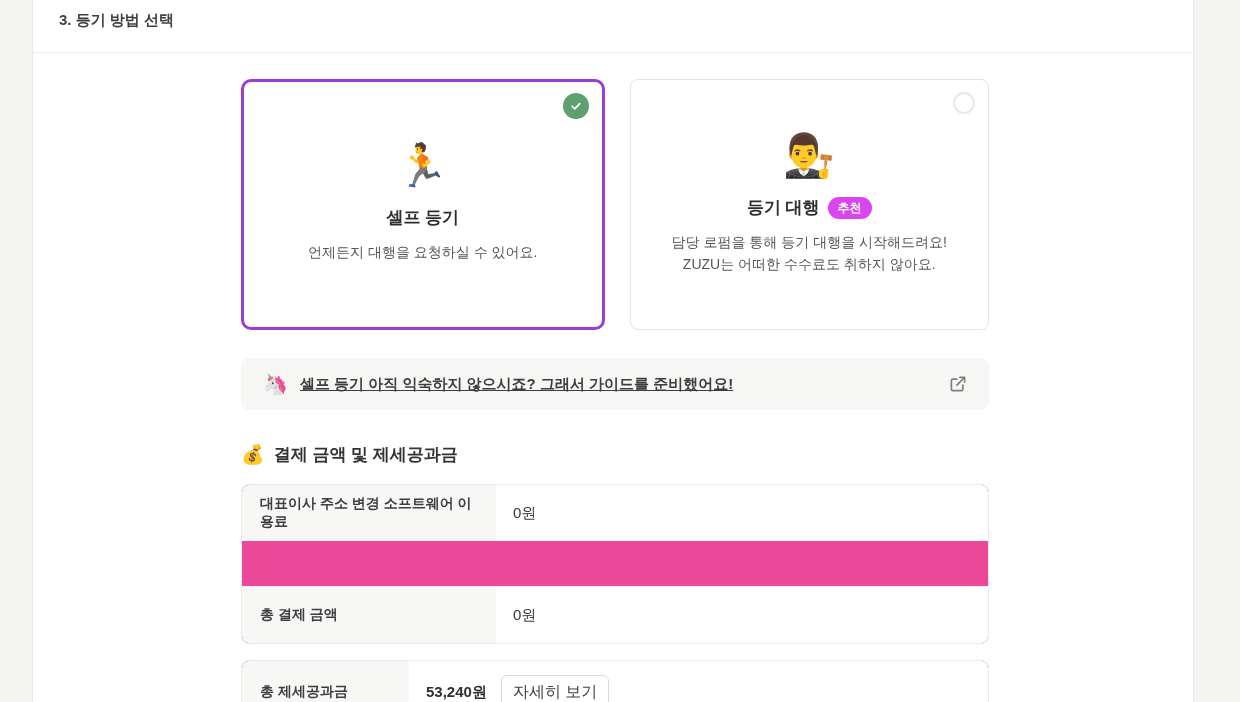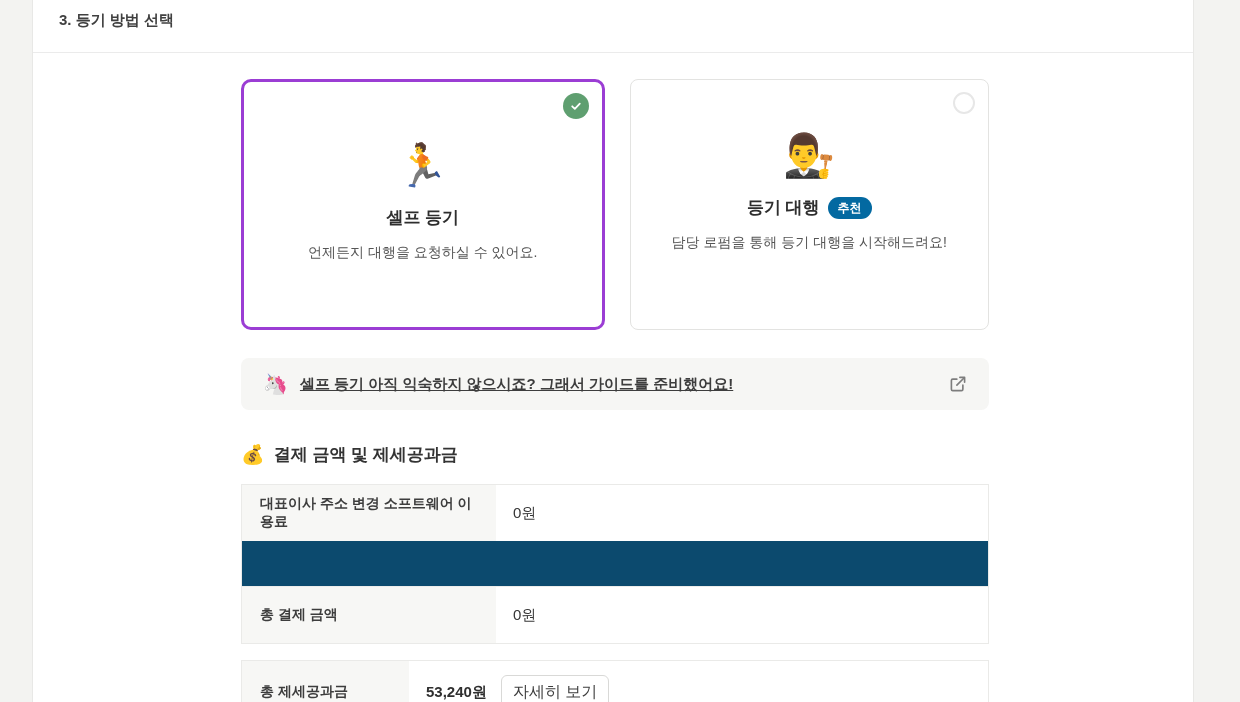--- a/index.html
+++ b/index.html
@@ -47,21 +47,21 @@
   .card-emoji { font-size: 42px; line-height: 48px; font-family: "DejaVu Sans", sans-serif; }
   .selected .card-emoji { margin-top: 60px; }
   .unselected .card-emoji { margin-top: 52px; }
   .card-title-row {
     margin-top: 16px;
     display: flex; align-items: center; justify-content: center; gap: 8px;
     font-size: 17px; font-weight: bold; color: #2e2e2e;
   }
   .card-desc { margin-top: 12px; font-size: 14px; color: #555; line-height: 22px; }
   .badge {
-    background: #0369a1; color: #fff;
+    background: #d946ef; color: #fff;
     font-size: 12px; font-weight: bold;
     padding: 5px 10px; border-radius: 14px;
     line-height: 12px;
   }
   .check-badge {
     position: absolute; top: 11px; right: 13px;
     width: 26px; height: 26px; border-radius: 50%;
     background: #5f9f70;
     display: flex; align-items: center; justify-content: center;
   }
@@ -91,23 +91,23 @@
   .section-heading {
     margin-top: 33px;
     display: flex; align-items: center; gap: 9px;
     font-size: 17px; font-weight: bold; color: #333;
   }
   .heading-emoji { font-size: 19px; font-family: "DejaVu Sans", sans-serif; }
 
   .table {
     width: 748px;
     border: 1px solid #eaeae8;
-    border-radius: 0;
+    border-radius: 8px;
     overflow: hidden;
-    background: #0c4a6e;
+    background: #ec4899;
   }
   .fee-table { margin-top: 18px; }
   .tax-table { margin-top: 16px; }
   .trow { display: flex; }
   .trow + .trow { border-top: 1px solid #ededeb; margin-top: 45px; }
   .tlabel {
     background: #f7f7f5;
     padding: 0 18px;
     display: flex; align-items: center;
     font-size: 14px; font-weight: bold; color: #3d3d3d;
@@ -162,20 +162,21 @@
 
       <div class="card unselected">
         <span class="radio-badge"></span>
         <div class="card-emoji">👨‍⚖️</div>
         <div class="card-title-row">
           <span>등기 대행</span>
           <span class="badge">추천</span>
         </div>
         <div class="card-desc">
           <div>담당 로펌을 통해 등기 대행을 시작해드려요!</div>
+          <div>ZUZU는 어떠한 수수료도 취하지 않아요.</div>
         </div>
       </div>
 
     </div>
 
     <div class="banner">
       <span class="banner-emoji">🦄</span>
       <span class="banner-text">셀프 등기 아직 익숙하지 않으시죠? 그래서 가이드를 준비했어요!</span>
       <span class="banner-link">
         <svg viewBox="0 0 24 24" fill="none" stroke="#7d7d7d" stroke-width="2.2" stroke-linecap="round" stroke-linejoin="round">

